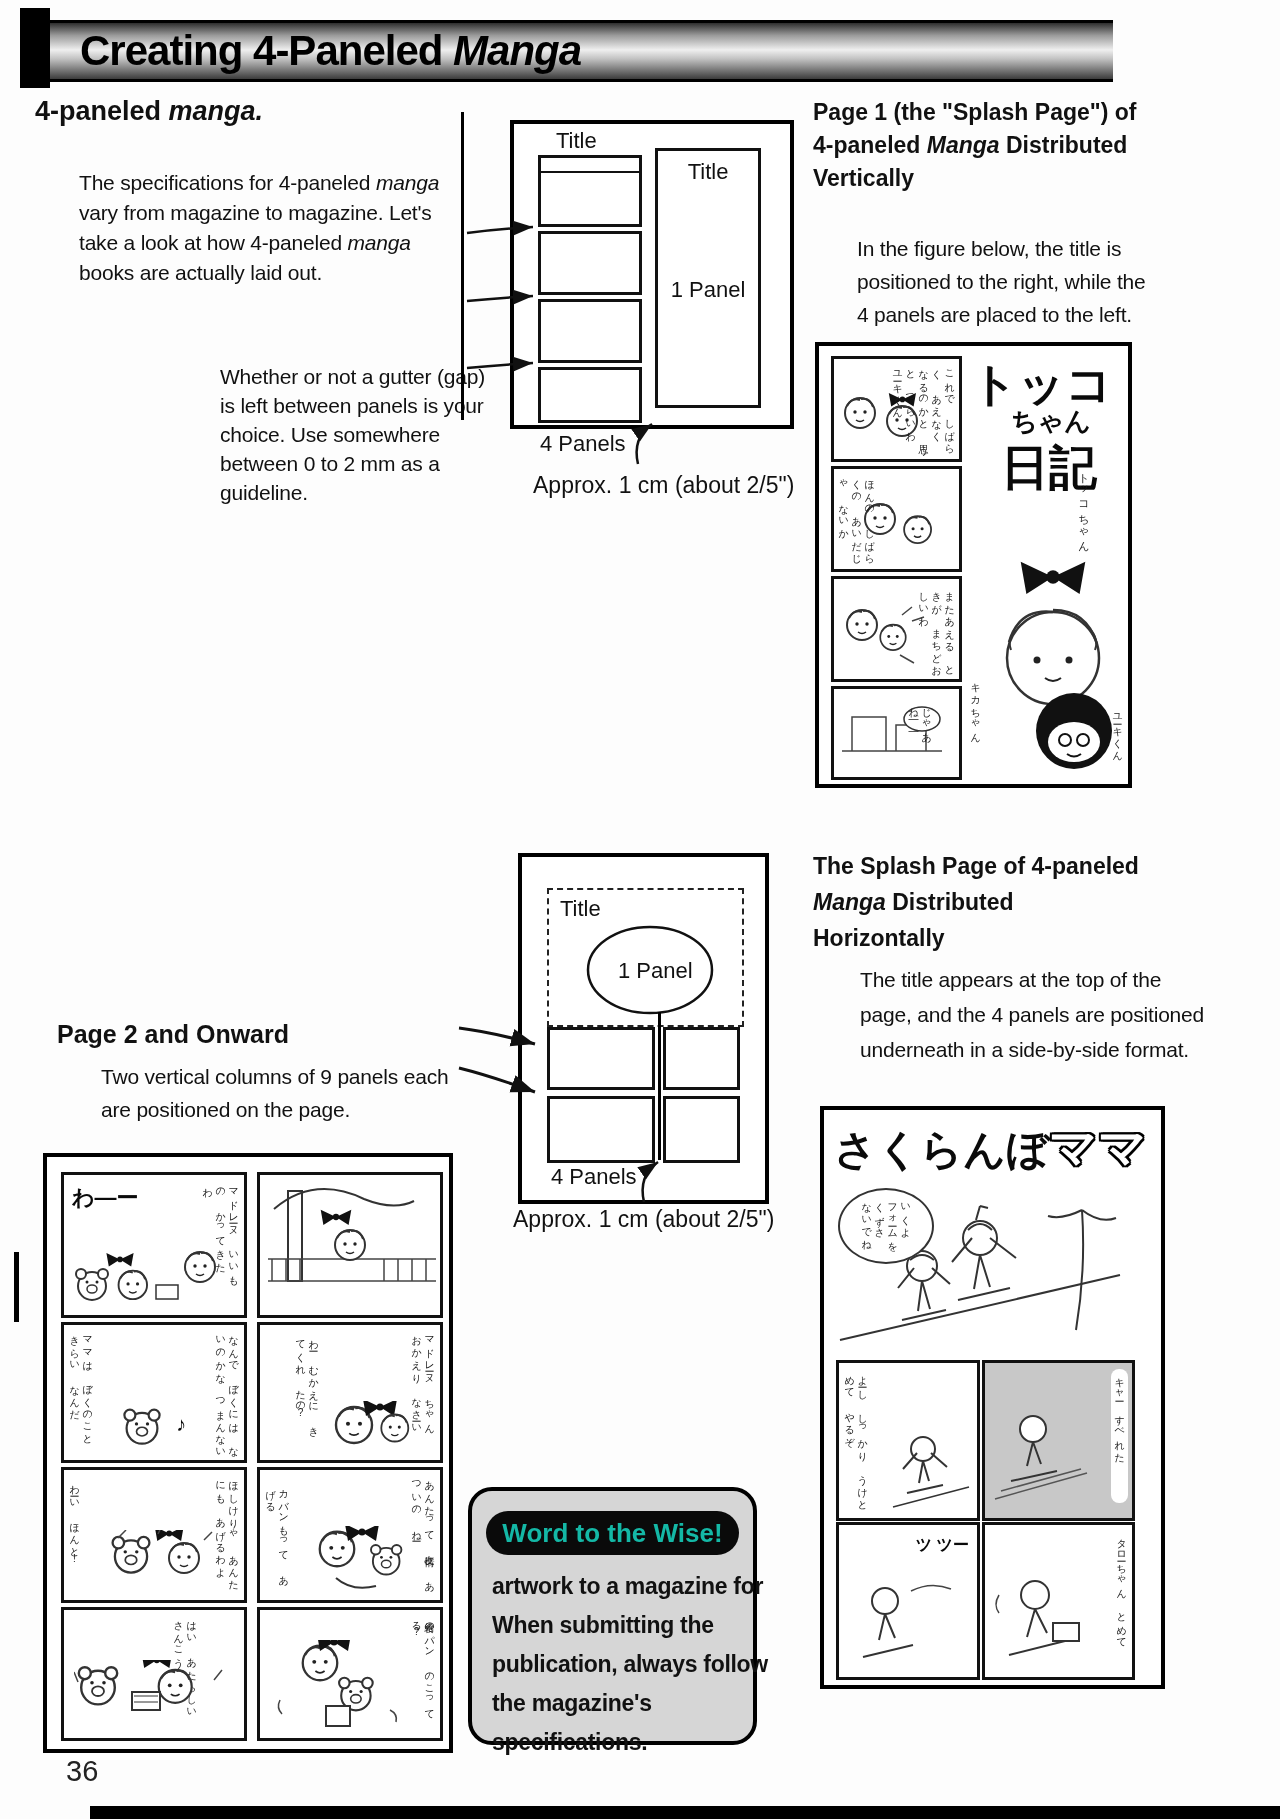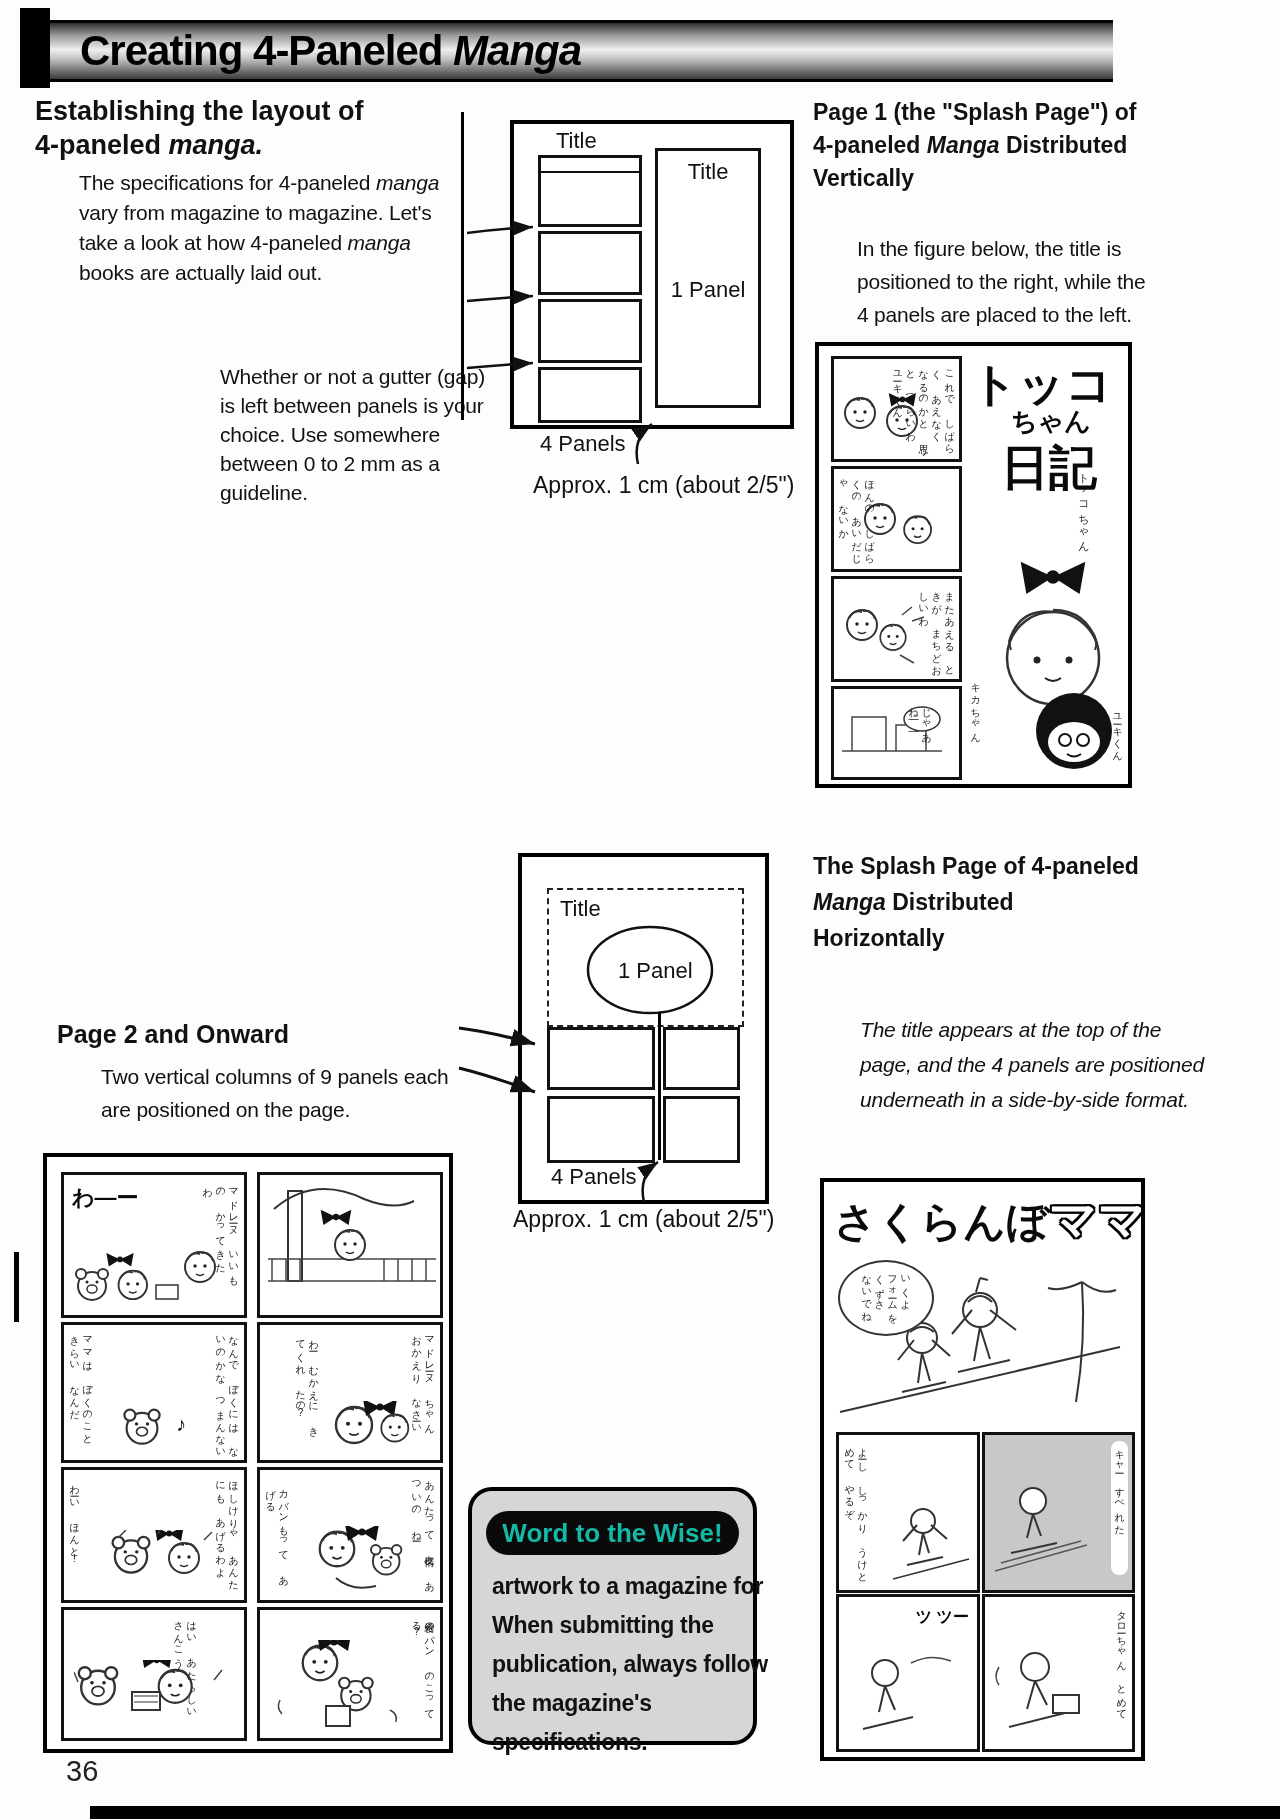--- a/index.html
+++ b/index.html
@@ -70,21 +70,20 @@
         </g>
     </defs>
   </svg>
 
   <div class="abs hdr-cap" style="left:20px;top:8px;width:30px;height:80px;"></div>
   <div class="abs hdr-bar" style="left:50px;top:20px;width:1047px;height:56px;padding-left:16px;">
     <div class="hdr-title"><span>Creating 4-Paneled </span><span class="it">Manga</span></div>
   </div>
 
   <div class="abs h1" style="left:35px;top:94px;">
-    <div class="line"><span>Establishing the layout of</span></div>
     <div class="line"><span>4-paneled </span><span class="it">manga.</span></div>
   </div>
   <div class="abs body" style="left:35px;top:168px;line-height:30px;">
     <div class="line"><span>The specifications for 4-paneled </span><span class="it">manga</span></div>
     <div class="line"><span>vary from magazine to magazine. Let's</span></div>
     <div class="line"><span>take a look at how 4-paneled </span><span class="it">manga</span></div>
     <div class="line"><span>books are actually laid out.</span></div>
   </div>
   <div class="abs body" style="left:176px;top:362px;line-height:29px;">
     <div class="line">Whether or not a gutter (gap)</div>
@@ -195,21 +194,21 @@
     <div class="vt abs" style="left:258px;top:120px;height:110px;font-size:11px;">トッコちゃん</div>
     <div class="vt abs" style="left:150px;top:330px;height:80px;">キカちゃん</div>
     <div class="vt abs" style="left:292px;top:360px;height:70px;">ユーキくん</div>
   </div>
 
   <div class="abs h2" style="left:813px;top:848px;line-height:36px;">
     <div class="line"><span>The Splash Page of 4-paneled</span></div>
     <div class="line"><span class="it">Manga</span><span> Distributed</span></div>
     <div class="line"><span>Horizontally</span></div>
   </div>
-  <div class="abs body" style="left:816px;top:1012px;line-height:35px;font-style:italic;">
+  <div class="abs body" style="left:816px;top:962px;line-height:35px;">
     <div class="line">The title appears at the top of the</div>
     <div class="line">page, and the 4 panels are positioned</div>
     <div class="line">underneath in a side-by-side format.</div>
   </div>
 
   <div class="abs h2" style="left:57px;top:1018px;font-size:25px;">Page 2 and Onward</div>
   <div class="abs body" style="left:57px;top:1060px;">
     <div class="line">Two vertical columns of 9 panels each</div>
     <div class="line">are positioned on the page.</div>
   </div>
@@ -314,21 +313,21 @@
       <svg class="doodle" style="left:14px;top:30px;" width="130" height="92">
         <use href="#g-face" x="20" transform="scale(1.15)"></use>
           <use href="#g-bow" x="40" y="-8"></use>
         <use href="#g-bear" x="58" y="30" transform="scale(1.05)"></use>
         <rect x="52" y="66" width="24" height="20" fill="#fff" stroke="#333" stroke-width="2"></rect>
         <path d="M6 60 q-4 8 2 14 M116 70 q8 4 6 12" stroke="#444" stroke-width="1.5" fill="none"></path>
       </svg>
     </div>
   </div>
 
-  <div class="mbox" style="left:820px;top:1178px;width:317px;height:575px;">
+  <div class="mbox" style="left:820px;top:1106px;width:317px;height:575px;padding-left:20px;">
     <div class="abs" style="left:10px;top:6px;white-space:nowrap;">
       <span class="bigjp" style="font-size:42px;">さくらんぼ</span><span class="bigjp outlined" style="font-size:48px;">ママ</span>
     </div>
 
     <svg class="doodle" style="left:6px;top:70px;" width="300" height="175">
       <path d="M10 160 L290 95" stroke="#333" stroke-width="2"></path>
       <path d="M252 30 q4 60 -6 120 M252 30 q-20 10 -34 6 M252 30 q18 14 34 8" stroke="#333" stroke-width="2" fill="none"></path>
       <circle cx="150" cy="58" r="17" fill="#fff" stroke="#333" stroke-width="2"></circle>
       <path d="M138 50 q12 -12 24 0 M150 75 l-6 34 M150 75 l10 32 M128 120 l52 -12 M142 58 l-20 24 M160 58 l26 20" stroke="#333" stroke-width="2" fill="none"></path>
       <circle cx="92" cy="86" r="15" fill="#fff" stroke="#333" stroke-width="2"></circle>

